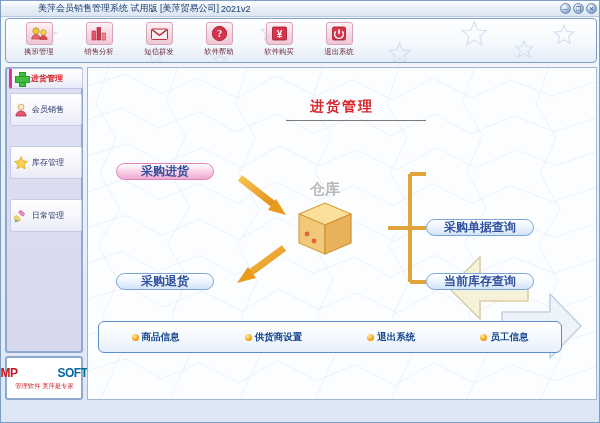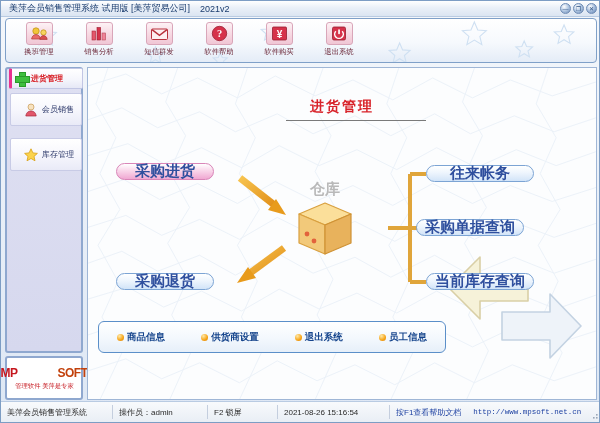--- a/index.html
+++ b/index.html
@@ -19,24 +19,24 @@
   }
 
   
   .titlebar {
     position: absolute; left:0; top:0; width:600px; height:16px;
     background: linear-gradient(180deg,#ffffff 0%,#eaf0f8 45%,#dbe5f2 100%);
     border-bottom: 1px solid #b9cbe2;
     display:flex; align-items:center;
   }
   .title-text {
-    font-size: 9px; color:#1a3c6e; margin-left: 8px; white-space:nowrap;
+    font-size: 9px; color:#1a3c6e; margin-left: 37px; white-space:nowrap;
     letter-spacing:0px;
   }
-  .title-ver { font-size:9px; color:#1a3c6e; margin-left:10px; }
+  .title-ver { font-size:9px; color:#1a3c6e; margin-left:2px; }
   .win-btns { position:absolute; right:4px; top:2px; display:flex; gap:2px; }
   .win-btn {
     width:11px;height:11px;border-radius:50%;
     background: radial-gradient(circle at 35% 30%, #ffffff 0%, #a8c0de 55%, #6f8cb4 100%);
     border:1px solid #6f8cb4;
     display:flex;align-items:center;justify-content:center;
     font-size:6px;color:#2b4f80; line-height:1;
   }
   .win-btn.close {
     background: radial-gradient(circle at 35% 30%, #ffffff 0%, #9fb8da 55%, #5d7eae 100%);
@@ -77,24 +77,24 @@
   }
   .side-head {
     position:absolute; left:2px; top:-1px; width:74px; height:21px;
     background: linear-gradient(180deg,#ffffff 0%,#f5f6fc 55%,#e6e8f6 100%);
     border:1px solid #c2c6e4; border-left:3px solid #e8318f;
     border-radius:2px;
     display:flex; align-items:center; gap:2px; padding-left:3px;
   }
   .side-list { position:absolute; left:3px; top:24px; width:72px; }
   .side-item {
-    height:33px; margin-bottom:12px;
+    height:33px; margin-bottom:20px;
     background: linear-gradient(180deg,#ffffff 0%,#f7f7fd 50%,#e9eaf7 100%);
     border:1px solid #c8cbe6; border-radius:2px;
-    display:flex; align-items:center; gap:3px; padding-left:12px;
+    display:flex; align-items:center; gap:3px; padding-left:2px;
   }
   .side-lbl { font-size:8.5px; color:#2e3a6b; white-space:nowrap; transform:scale(0.95); }
   .side-lbl.active { color:#d8232a; font-weight:bold; }
 
   .plus-ico { width:13px; height:13px; position:relative; }
   .plus-ico::before, .plus-ico::after {
     content:''; position:absolute; background:#3fbf3f; border:1px solid #2a9a2a;
   }
   .plus-ico::before { left:4px; top:0; width:5px; height:13px; }
   .plus-ico::after { left:0; top:4px; width:13px; height:5px; }
@@ -105,21 +105,21 @@
   }
 
   
   .logo-box {
     position:absolute; left:4px; top:355px; width:78px; height:44px;
     background:#ffffff; border:2px solid #8fa8cf; border-radius:3px;
     display:flex; flex-direction:column; align-items:center; justify-content:center;
   }
   .logo-main { font-size:12px; font-weight:bold; letter-spacing:-0.5px; }
   .logo-mp { color:#c5161d; }
-  .logo-soft { color:#c2410c;padding-left:40px; }
+  .logo-soft { color:#0369a1;padding-left:40px; }
   .logo-sub { font-size:7px; color:#c5161d; margin-top:1px; transform:scale(0.9); white-space:nowrap; }
 
   
   .content {
     position:absolute; left:86px; top:66px; width:510px; height:333px;
     background:#fbfcfe;
     border:1px solid #9fb6d6;
     overflow:hidden;
   }
   .content .texture { position:absolute; inset:0; opacity:0.55; }
@@ -131,38 +131,38 @@
   }
   .title-rule {
     position:absolute; left:198px; top:52px; width:140px; height:0;
     border-top:1px solid #7a7a7a;
   }
 
   
   .node {
     position:absolute; height:17px; border-radius:9px;
     display:flex; align-items:center; justify-content:center;
-    font-size:15px; font-weight:bold; white-space:nowrap;
+    font-size:12px; font-weight:bold; white-space:nowrap;
     border:1px solid #6f8fc0;
   }
   .node.pink {
     background: linear-gradient(180deg,#ffffff 0%, #f9d6ea 45%, #f0a8d2 100%);
     border-color:#d985b8; color:#2f4f9e;
   }
   .node.blue {
     background: linear-gradient(180deg,#ffffff 0%, #eef5fd 45%, #d2e4f8 100%);
     border-color:#7ca4d4; color:#2f4f9e;
   }
 
   .warehouse-label {
     position:absolute; font-size:15px; font-weight:bold; color:#b9b9b9;
   }
 
   .bottom-bar {
-    position:absolute; left:10px; top:253px; width:348px; height:32px;
+    position:absolute; left:10px; top:253px; width:464px; height:32px;
     background: linear-gradient(180deg,#ffffff 0%,#f3f8fd 55%,#e6eff9 100%);
     border:1px solid #5b8fc9; border-radius:6px;
     display:flex; align-items:center; justify-content:space-around;
   }
   .bb-item { display:flex; align-items:center; gap:3px; }
   .bb-dot {
     width:7px;height:7px;border-radius:50%;
     background: radial-gradient(circle at 35% 30%, #ffe9a8 0%, #f6a417 60%, #d87c06 100%);
   }
   .bb-lbl { font-size:9.5px; color:#15448c; font-weight:bold; white-space:nowrap; }
@@ -309,20 +309,30 @@
       <div class="side-item">
         <span class="sico">
           <svg width="14" height="14" viewBox="0 0 14 14">
             <path d="M7 .8 l1.9 4.1 4.5.5 -3.4 3 1 4.4 -4-2.3 -4 2.3 1-4.4 -3.4-3 4.5-.5z" fill="#fbd34d" stroke="#d99f12" stroke-width=".8"></path>
           </svg>
         </span>
         <span class="side-lbl">库存管理</span>
       </div>
 
 
+      <div class="side-item">
+        <span class="sico">
+          <svg width="14" height="14" viewBox="0 0 14 14">
+            <rect x="6.5" y="1" width="6" height="3.2" rx="1" transform="rotate(42 6.5 1)" fill="#f08cb8" stroke="#c4548c" stroke-width=".6"></rect>
+            <rect x="2.2" y="6.2" width="6" height="4" rx="1" transform="rotate(42 2.2 6.2)" fill="#f6d95e" stroke="#c7a318" stroke-width=".6"></rect>
+            <path d="M1 13 l2.4-1.1 -1.3-1.4z" fill="#8ab9e6" stroke="#4d7fae" stroke-width=".6"></path>
+          </svg>
+        </span>
+        <span class="side-lbl">日常管理</span>
+      </div>
 
 
     </div>
   </div>
 
   <div class="logo-box">
     <div class="logo-main">
       <span class="logo-mp">MP</span><span class="logo-soft">SOFT</span>
     </div>
     <div class="logo-sub">管理软件 美萍是专家</div>
@@ -387,22 +397,21 @@
     <svg style="position:absolute; left:208px; top:132px;" width="58" height="58" viewBox="0 0 58 58">
       <path d="M29 3 L55 14 L29 25 L3 14 Z" fill="#fbdf9a" stroke="#d9a03f" stroke-width="1.2" stroke-linejoin="round"></path>
       <path d="M3 14 L29 25 L29 54 L3 43 Z" fill="#f2c97a" stroke="#d9a03f" stroke-width="1.2" stroke-linejoin="round"></path>
       <path d="M55 14 L29 25 L29 54 L55 43 Z" fill="#e8b25c" stroke="#cf9234" stroke-width="1.2" stroke-linejoin="round"></path>
       <circle cx="11" cy="34" r="2.4" fill="#e2623c"></circle>
       <circle cx="18" cy="41" r="2.4" fill="#e2623c"></circle>
     </svg>
 
     <div class="node pink" style="left:28px; top:95px; width:98px;">采购进货</div>
     <div class="node blue" style="left:28px; top:205px; width:98px;">采购退货</div>
-    <div class="node blue" style="left:338px; top:97px; width:108px;">往来帐务</div>
-    <div class="node blue" style="left:328px; top:151px; width:108px;">采购单据查询</div>
+    <div class="node blue" style="left:338px; top:151px; width:108px;">采购单据查询</div>
     <div class="node blue" style="left:338px; top:205px; width:108px;">当前库存查询</div>
 
     <div class="bottom-bar">
       <div class="bb-item">
         <span class="bb-dot"></span>
         <span class="bb-lbl">商品信息</span>
       </div>
       <div class="bb-item">
         <span class="bb-dot"></span>
         <span class="bb-lbl">供货商设置</span>
@@ -412,29 +421,14 @@
         <span class="bb-lbl">退出系统</span>
       </div>
       <div class="bb-item">
         <span class="bb-dot"></span>
         <span class="bb-lbl">员工信息</span>
       </div>
     </div>
 
   </div>
 
-  <div class="statusbar">
-    <div class="sb-cell" style="width:112px;">美萍会员销售管理系统</div>
-    <div class="sb-cell" style="width:95px;">操作员：admin</div>
-    <div class="sb-cell" style="width:70px;">F2 锁屏</div>
-    <div class="sb-cell" style="width:112px;">2021-08-26 15:16:54</div>
-    <div class="sb-cell link" style="border-right:none;">按F1查看帮助文档</div>
-    <div class="sb-url">http://www.mpsoft.net.cn</div>
-    <svg class="sb-grip" viewBox="0 0 10 10">
-      <g fill="#9aa7b8">
-        <rect x="7" y="7" width="1.6" height="1.6"></rect>
-        <rect x="4" y="7" width="1.6" height="1.6"></rect>
-        <rect x="7" y="4" width="1.6" height="1.6"></rect>
-      </g>
-    </svg>
-  </div>
 
 </div>
 
 </body></html>

